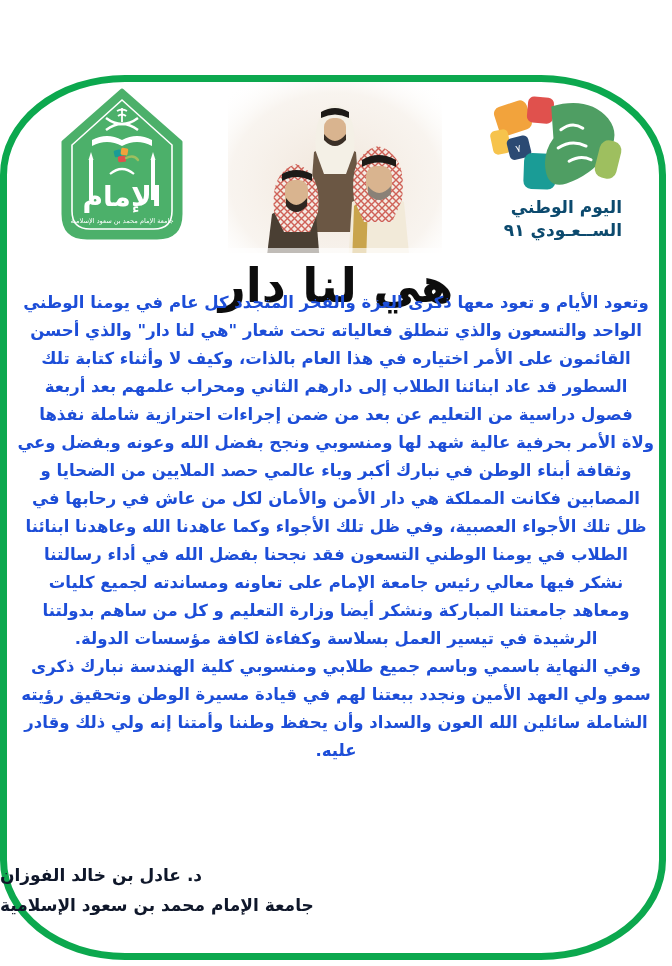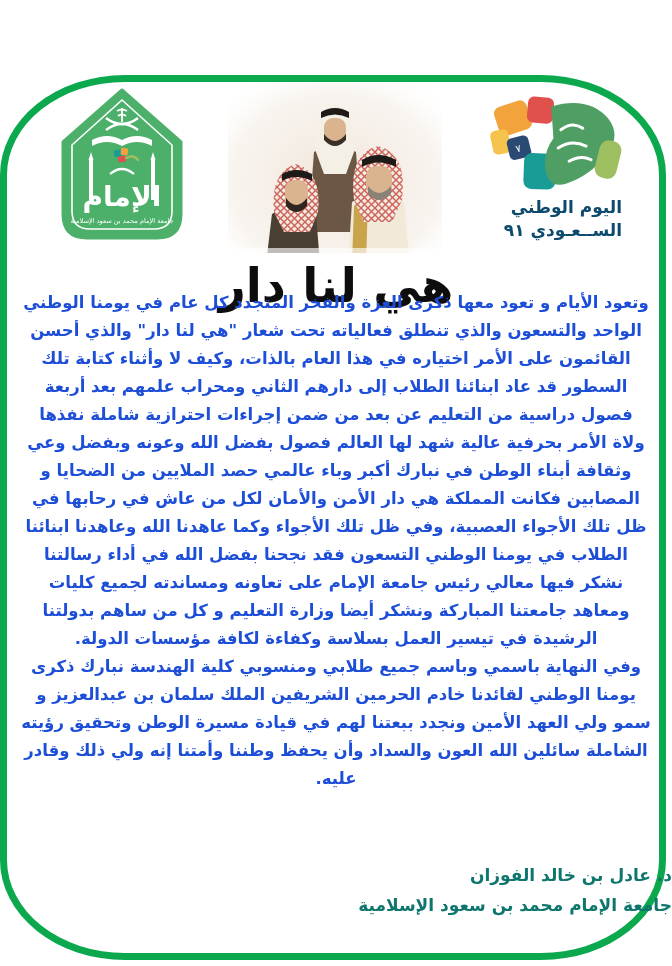--- a/index.html
+++ b/index.html
@@ -31,21 +31,21 @@
     font-size:47px;font-weight:bold;color:#0d0d0d;line-height:66px;margin-top:35px;
   }
   .body-lines{
     position:absolute;top:289px;left:18px;right:18px;
     direction:rtl;text-align:center;color:#1d4ed8;
     font-size:16.5px;font-weight:bold;
   }
   .body-lines .line{height:28px;line-height:28px;white-space:nowrap;}
   .signature{
     position:absolute;top:860px;left:0;width:672px;
-    direction:rtl;text-align:right;color:#0f766e;
+    direction:rtl;text-align:left;color:#0f172a;
     font-size:17px;font-weight:bold;
   }
   .signature .line{height:30px;line-height:30px;}
 </style>
 </head>
 <body>
 
 <div class="frame"></div>
 
 <div class="uni-logo">
@@ -140,30 +140,29 @@
 </div>
 
 <div class="title">هي لنا دار</div>
 
 <div class="body-lines">
   <div class="line">وتعود الأيام و تعود معها ذكرى العزة والفخر المتجدد كل عام في يومنا الوطني</div>
   <div class="line">الواحد والتسعون والذي تنطلق فعالياته تحت شعار "هي لنا دار" والذي أحسن</div>
   <div class="line">القائمون على الأمر اختياره في هذا العام بالذات، وكيف لا وأثناء كتابة تلك</div>
   <div class="line">السطور قد عاد ابنائنا الطلاب إلى دارهم الثاني ومحراب علمهم بعد أربعة</div>
   <div class="line">فصول دراسية من التعليم عن بعد من ضمن إجراءات احترازية شاملة نفذها</div>
-  <div class="line">ولاة الأمر بحرفية عالية شهد لها العالم فصول بفضل الله وعونه وبفضل وعي</div>
+  <div class="line">ولاة الأمر بحرفية عالية شهد لها ومنسوبي ونجح بفضل الله وعونه وبفضل وعي</div>
   <div class="line">وثقافة أبناء الوطن في نبارك أكبر وباء عالمي حصد الملايين من الضحايا و</div>
   <div class="line">المصابين فكانت المملكة هي دار الأمن والأمان لكل من عاش في رحابها في</div>
   <div class="line">ظل تلك الأجواء العصبية، وفي ظل تلك الأجواء وكما عاهدنا الله وعاهدنا ابنائنا</div>
   <div class="line">الطلاب في يومنا الوطني التسعون فقد نجحنا بفضل الله في أداء رسالتنا</div>
   <div class="line">نشكر فيها معالي رئيس جامعة الإمام على تعاونه ومساندته لجميع كليات</div>
   <div class="line">ومعاهد جامعتنا المباركة ونشكر أيضا وزارة التعليم و كل من ساهم بدولتنا</div>
   <div class="line">الرشيدة في تيسير العمل بسلاسة وكفاءة لكافة مؤسسات الدولة.</div>
   <div class="line">وفي النهاية باسمي وباسم جميع طلابي ومنسوبي كلية الهندسة نبارك ذكرى</div>
-  <div class="line">يومنا الوطني لقائدنا خادم الحرمين الشريفين الملك سلمان بن عبدالعزيز و</div>
   <div class="line">سمو ولي العهد الأمين ونجدد ببعتنا لهم في قيادة مسيرة الوطن وتحقيق رؤيته</div>
   <div class="line">الشاملة سائلين الله العون والسداد وأن يحفظ وطننا وأمتنا إنه ولي ذلك وقادر</div>
   <div class="line">عليه.</div>
 </div>
 
 <div class="signature">
   <div class="line">د. عادل بن خالد الفوزان</div>
   <div class="line">جامعة الإمام محمد بن سعود الإسلامية</div>
 </div>
 

